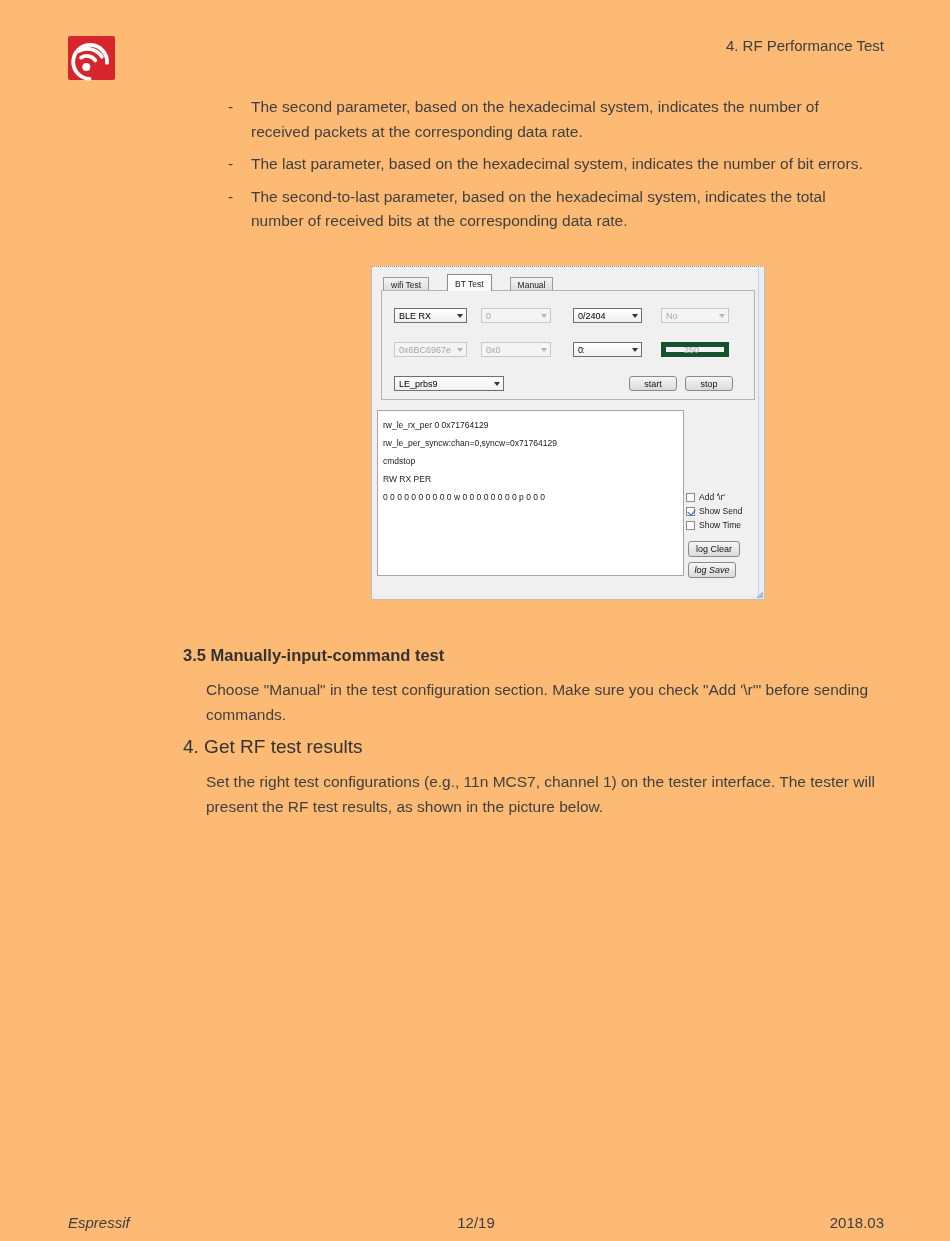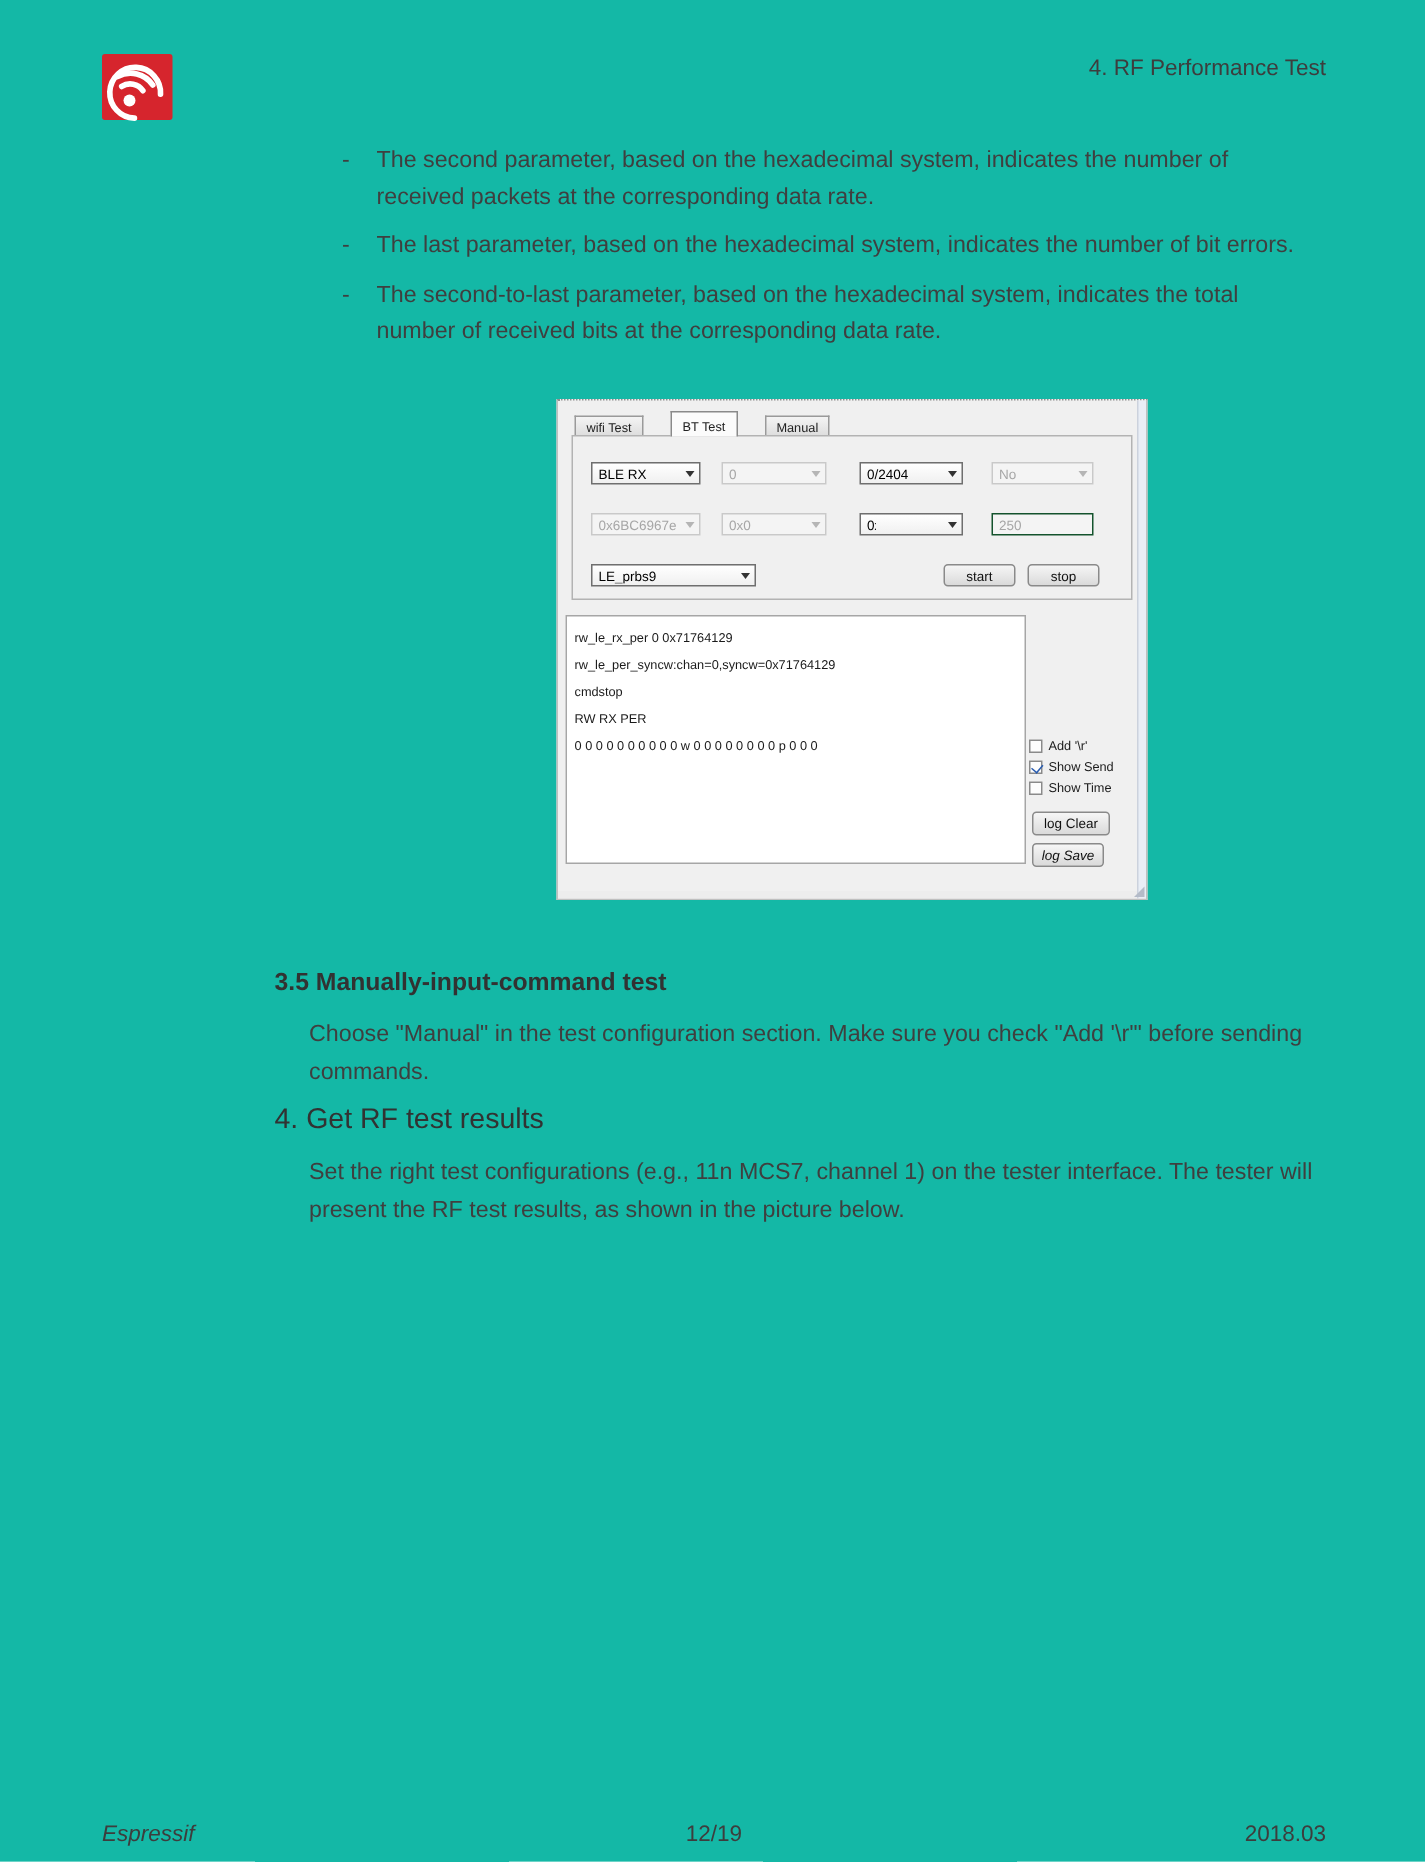--- a/index.html
+++ b/index.html
@@ -2,21 +2,21 @@
 <html><head>
 <meta charset="utf-8">
 <style>
   * { margin:0; padding:0; box-sizing:border-box; }
   html,body { background:#ffffff; }
   body {
     font-family:"Liberation Sans","DejaVu Sans",sans-serif;
     color:#3f3f3f;
     width:950px; height:1241px; position:relative; overflow:hidden;
   }
-  .page { position:absolute; inset:0; background:#14b8a6; }
+  .page { position:absolute; inset:0; background:#fdba74; }
 
   
   .logo { position:absolute; left:68px; top:36px; width:47px; height:44px;
           background:#d6252d; border-radius:2px; }
   .logo svg { position:absolute; inset:0; }
   .header-title { position:absolute; top:37px; right:66px; font-size:15px; color:#3d3d3d; }
 
   
   .bullets { position:absolute; left:228px; top:95px; width:648px; }
   .bullet { display:flex; margin-bottom:8px; font-size:15.5px; line-height:24.5px; color:#3f3f3f; }
@@ -45,22 +45,22 @@
   .fld-label.dis { color:#4a4a4a; }
   .combo { position:absolute; height:15px; border:1px solid #6f6f6f; z-index:2;
            background:linear-gradient(#ffffff,#f0f0f0); display:flex; align-items:center;justify-content:space-between; }
   .combo .val { flex:1; padding-left:4px; font-size:9px; color:#000; white-space:nowrap; overflow:hidden; }
   .combo .dd { flex:0 0 13px; align-self:stretch; display:flex; align-items:center; justify-content:center; }
   .combo .dd i { width:0; height:0; border-left:3.5px solid transparent; border-right:3.5px solid transparent;
                  border-top:4px solid #333; }
   .combo.disabled { background:#f4f4f4; border-color:#c9c9c9; }
   .combo.disabled .val { color:#a6a6a6; }
   .combo.disabled .dd i { border-top-color:#b5b5b5; }
-  .textbox { position:absolute; height:15px; border:1px solid #14532d; background:#f4f4f4;
-             font-size:9px; color:#a6a6a6; display:flex; align-items:center; padding-left:4px; z-index:2; }
+  .textbox { position:absolute; height:15px; border:5px solid #14532d; background:#f4f4f4;
+             font-size:9px; color:#a6a6a6; display:flex; align-items:center; padding-left:18px; z-index:2; }
 
   .win-btn { position:absolute; height:15px; font-size:9px; color:#111; text-align:center;
              background:linear-gradient(#f6f6f6,#dadada); border:1px solid #8a8a8a; border-radius:3px;
              display:flex; align-items:center; justify-content:center; z-index:2; }
 
   .logbox { position:absolute; left:5px; top:143px; width:307px; height:166px;
             background:#ffffff; border:1px solid #a6a6a6; padding:5px 0 0 5px; overflow:hidden; }
   .logline { font-size:8.5px; line-height:18px; color:#1a1a1a; white-space:pre; }
 
   .chk { position:absolute; left:314px; display:flex; align-items:center; height:10px; }

